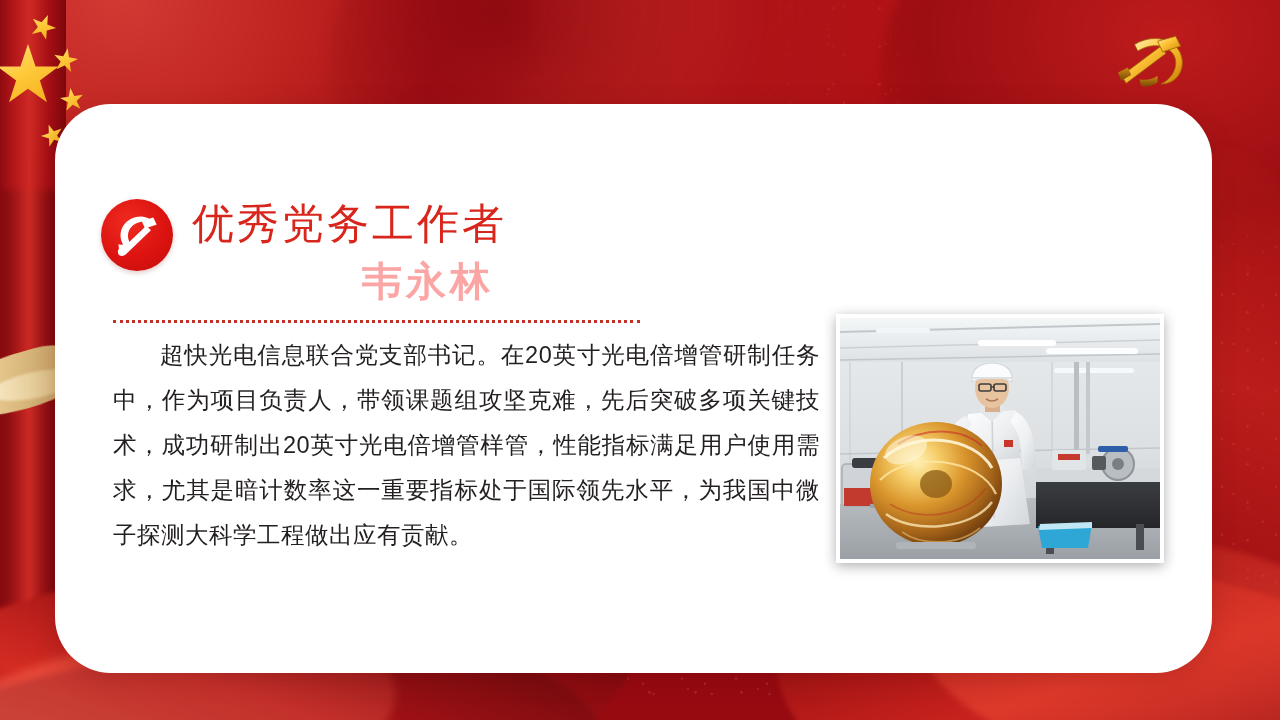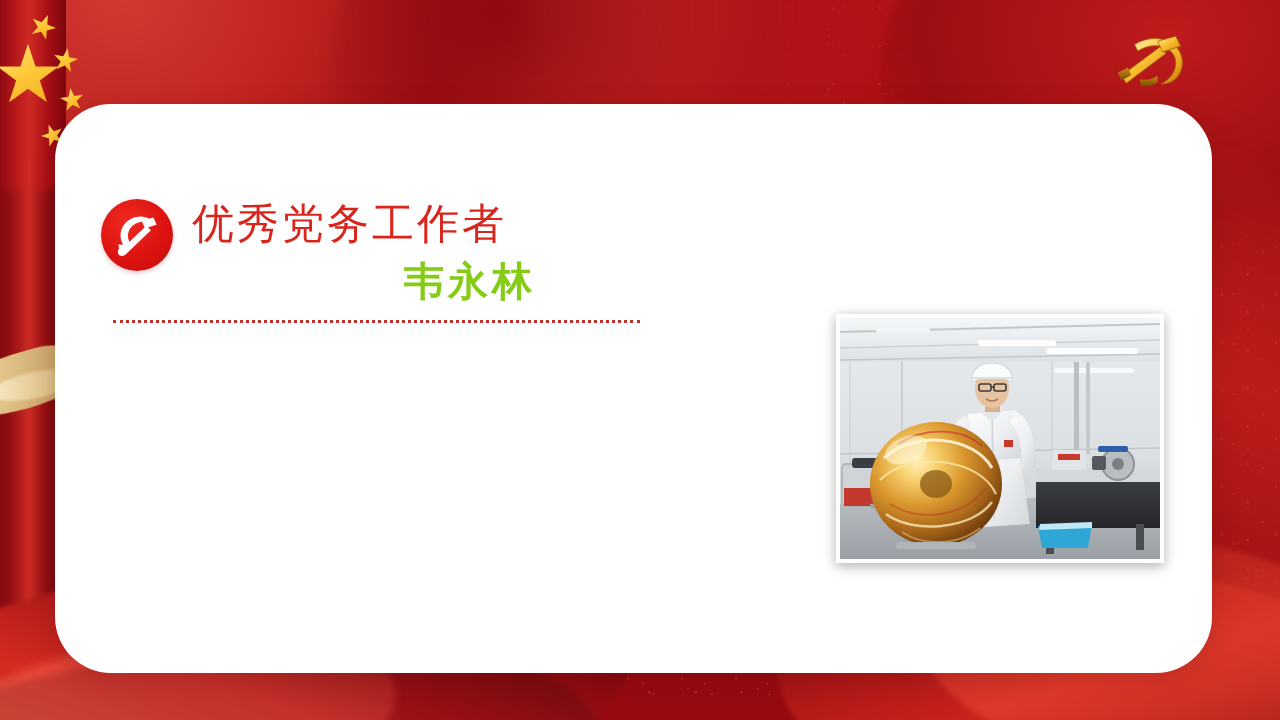--- a/index.html
+++ b/index.html
@@ -103,22 +103,22 @@
     background:radial-gradient(circle at 38% 32%,#F02A20 0%,#DC1310 55%,#C20E0C 100%);
     box-shadow:0 2px 5px rgba(120,0,0,.22);}
   .badge svg{position:absolute;left:50%;top:50%;transform:translate(-50%,-50%);}
 
   .title{position:absolute;left:192px;top:203px;
     font-family:"Liberation Serif","DejaVu Serif",serif;
     font-size:42px;font-weight:normal;color:#D9261C;letter-spacing:3px;
     line-height:1;white-space:nowrap;}
   .subtitle{position:absolute;left:362px;top:262px;
     font-family:"Liberation Serif","DejaVu Serif",serif;
-    font-size:40px;font-weight:bold;color:#84cc16;letter-spacing:4px;
-    line-height:1;white-space:nowrap;margin-left:42px;}
+    font-size:40px;font-weight:bold;color:#fca5a5;letter-spacing:4px;
+    line-height:1;white-space:nowrap;}
 
   .divider{position:absolute;left:113px;top:320px;width:527px;height:0;
     border-top:3px dotted #C2322B;}
 
   
   .body-text{position:absolute;left:113px;top:333px;width:707px;
     font-size:23.5px;line-height:45px;color:#231F20;text-align:justify;
     text-indent:2em;letter-spacing:.5px;}
 
   
@@ -195,20 +195,21 @@
       <path d="M58 26 L78 20 L84 32 L64 39 Z" fill="#FFFFFF"></path>
 
       <circle cx="24" cy="79" r="7" fill="#FFFFFF"></circle>
     </svg>
   </div>
 
   <div class="title">优秀党务工作者</div>
   <div class="subtitle">韦永林</div>
   <div class="divider"></div>
 
+  <div class="body-text">超快光电信息联合党支部书记。在20英寸光电倍增管研制任务中，作为项目负责人，带领课题组攻坚克难，先后突破多项关键技术，成功研制出20英寸光电倍增管样管，性能指标满足用户使用需求，尤其是暗计数率这一重要指标处于国际领先水平，为我国中微子探测大科学工程做出应有贡献。</div>
 
   <div class="photo">
     <svg viewBox="0 0 320 241" preserveAspectRatio="none" aria-hidden="true">
       <defs>
         <linearGradient id="wall" x1="0" y1="0" x2="0" y2="1">
           <stop offset="0%" stop-color="#E9ECEE"></stop>
           <stop offset="55%" stop-color="#DCE0E3"></stop>
           <stop offset="100%" stop-color="#C7CCD0"></stop>
         </linearGradient>
         <linearGradient id="ceil" x1="0" y1="0" x2="0" y2="1">

